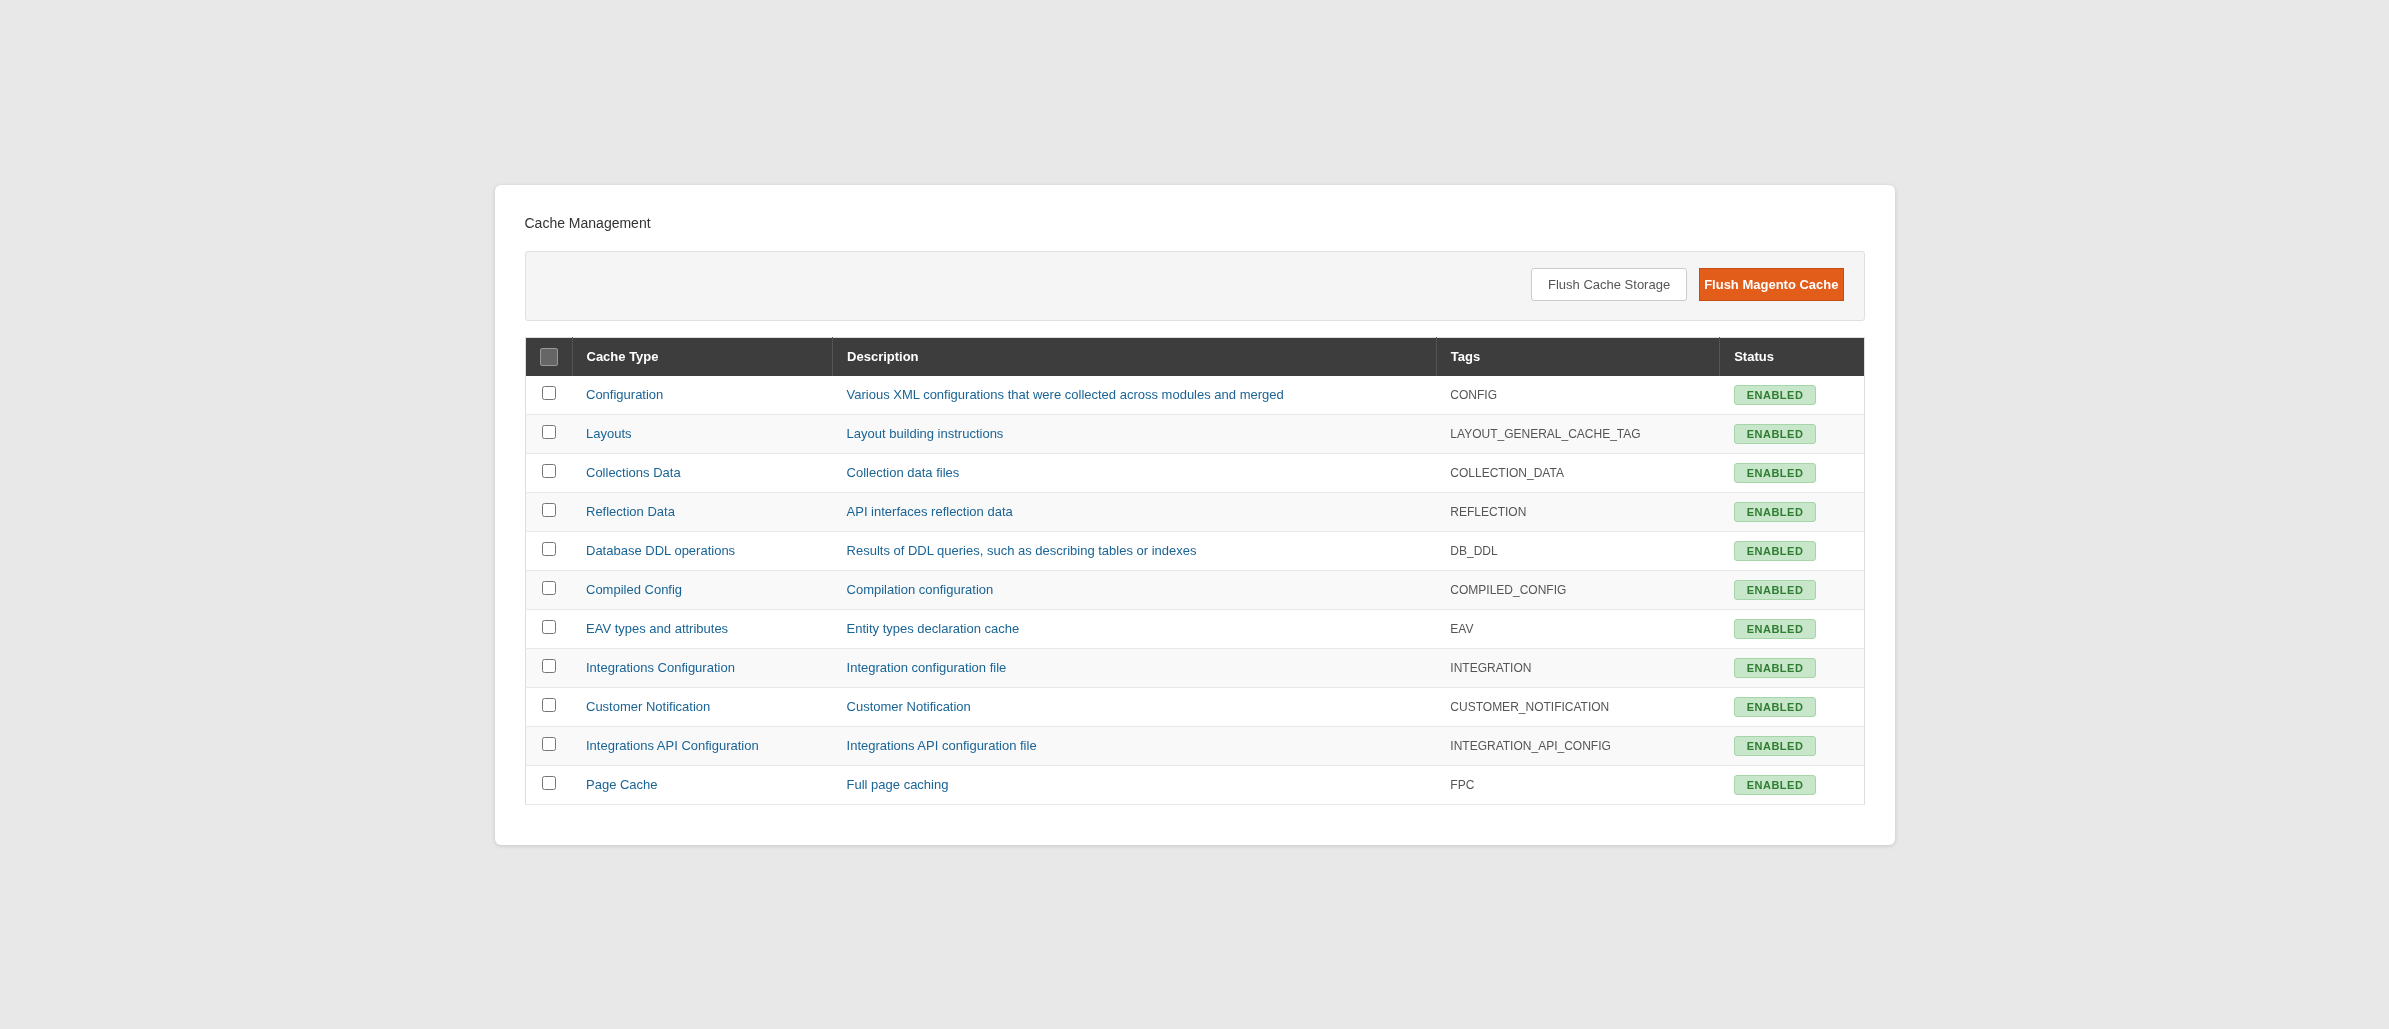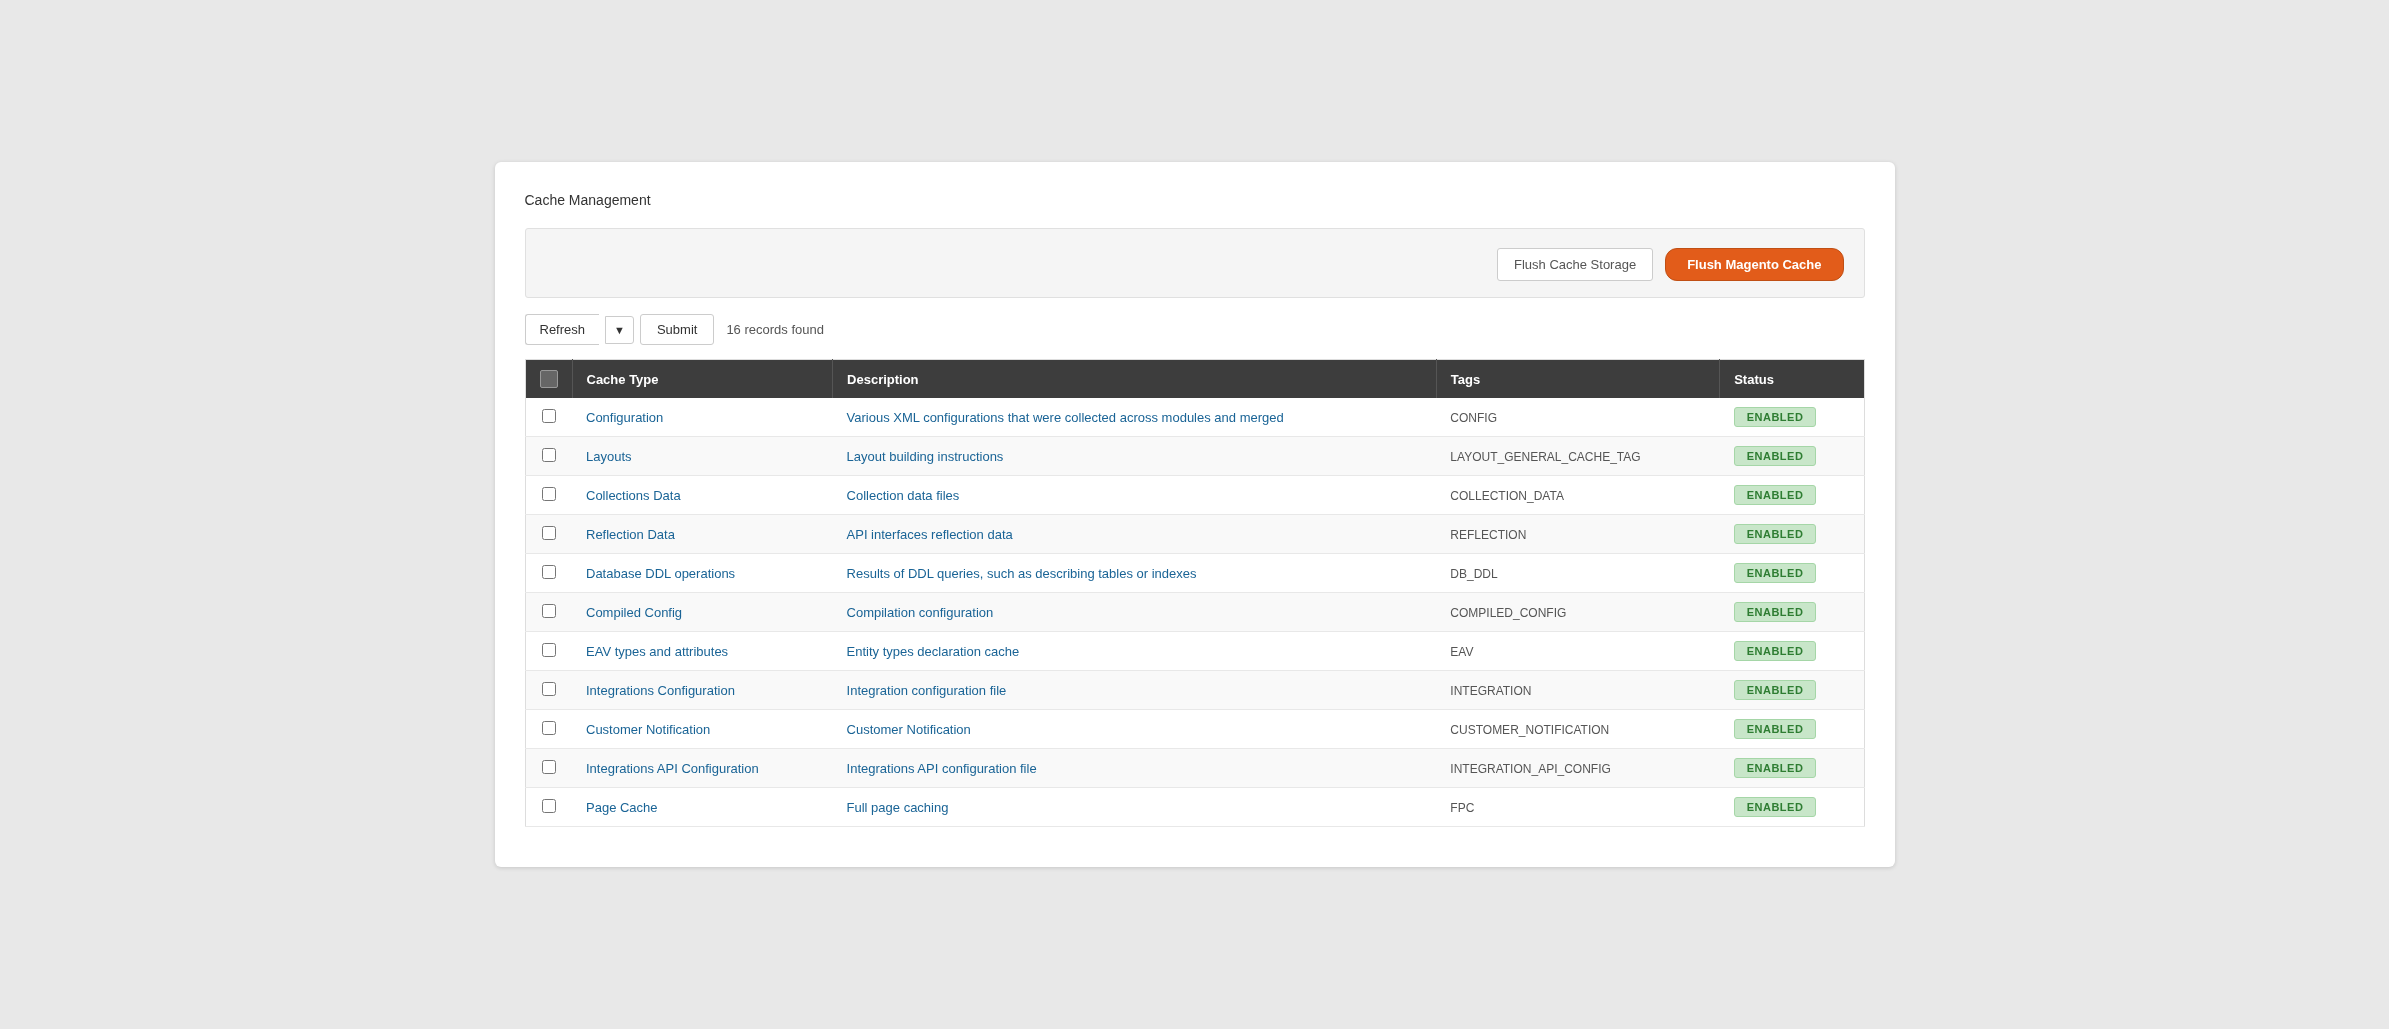--- a/index.html
+++ b/index.html
@@ -27,42 +27,42 @@
       font-weight: 300;
       color: #333;
       margin-bottom: 20px;
     }
     .toolbar-top {
       background: #f5f5f5;
       border: 1px solid #e0e0e0;
       border-radius: 3px;
       padding: 16px 20px;
       display: flex;
-      align-items: flex-end;
+      align-items: flex-start;
       justify-content: flex-end;
       gap: 12px;
       margin-bottom: 16px;
       min-height: 70px;
     }
     .btn-flush-storage {
       background: #fff;
       border: 1px solid #ccc;
       color: #555;
       padding: 8px 16px;
       border-radius: 3px;
       cursor: pointer;
       font-size: 13px;
       font-weight: 500;
     }
     .btn-flush-magento {
       background: #e25c1a;
       border: 1px solid #c04f14;
       color: #fff;
-      padding: 8px 21px;
-      border-radius: 12px;
+      padding: 8px 4px;
+      border-radius: 0;
       cursor: pointer;
       font-size: 13px;
       font-weight: 600;
     }
     .toolbar-actions {
       display: flex;
       align-items: center;
       gap: 6px;
       margin-bottom: 14px;
     }
@@ -174,26 +174,20 @@
 <body>
 
 <div class="page-container">
   <h1 class="page-title">Cache Management</h1>
 
   <div class="toolbar-top">
     <button class="btn-flush-storage">Flush Cache Storage</button>
     <button class="btn-flush-magento">Flush Magento Cache</button>
   </div>
 
-  <div class="toolbar-actions">
-    <button class="btn-refresh">Refresh</button>
-    <button class="btn-dropdown">▼</button>
-    <button class="btn-submit">Submit</button>
-    <span class="records-count">16 records found</span>
-  </div>
 
   <table class="data-table">
     <thead>
       <tr>
         <th class="th-checkbox">
           <span class="header-checkbox-cell"></span>
         </th>
         <th>Cache Type</th>
         <th>Description</th>
         <th>Tags</th>

